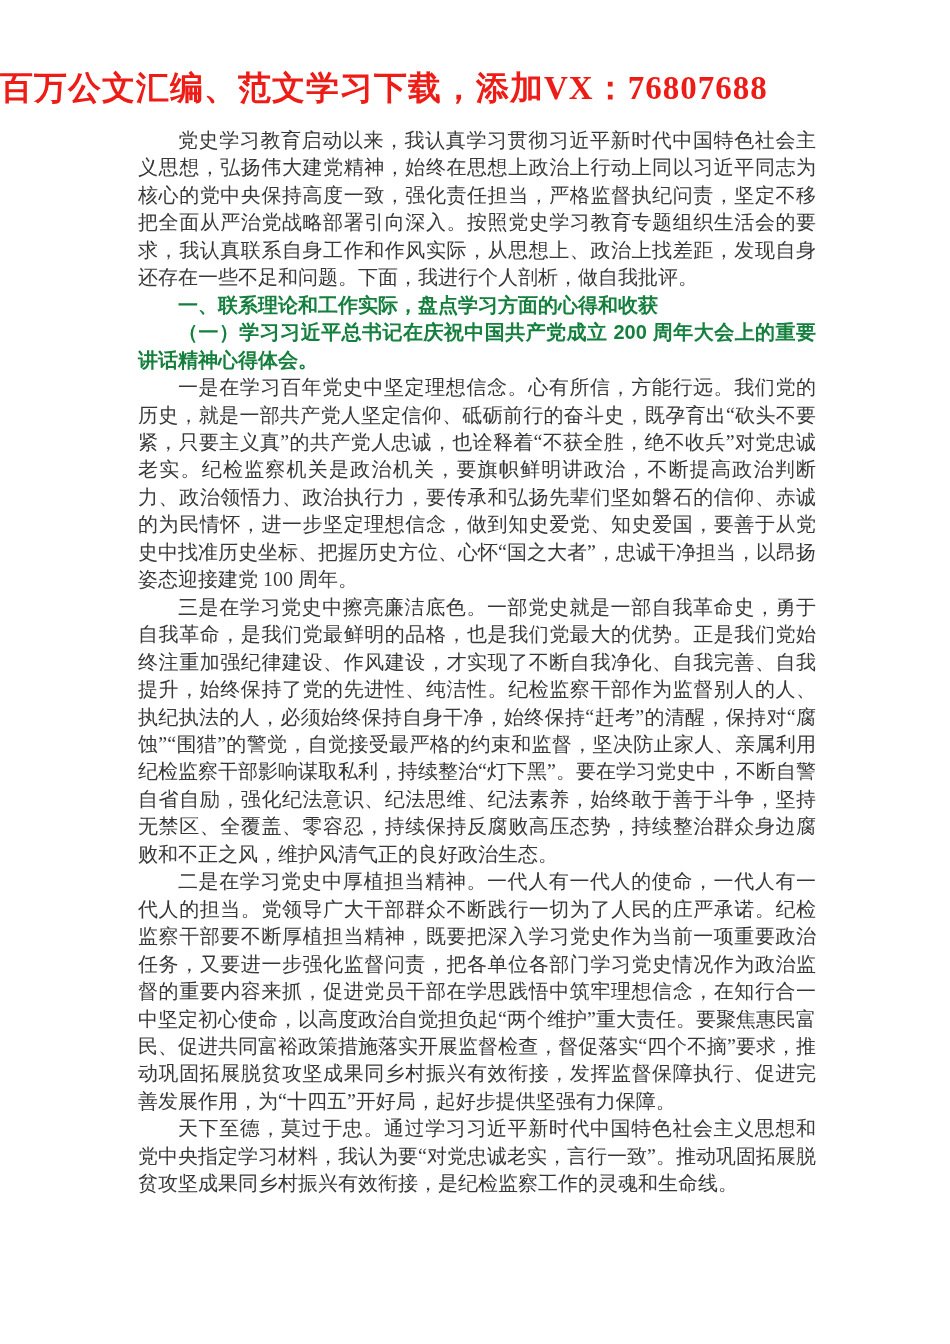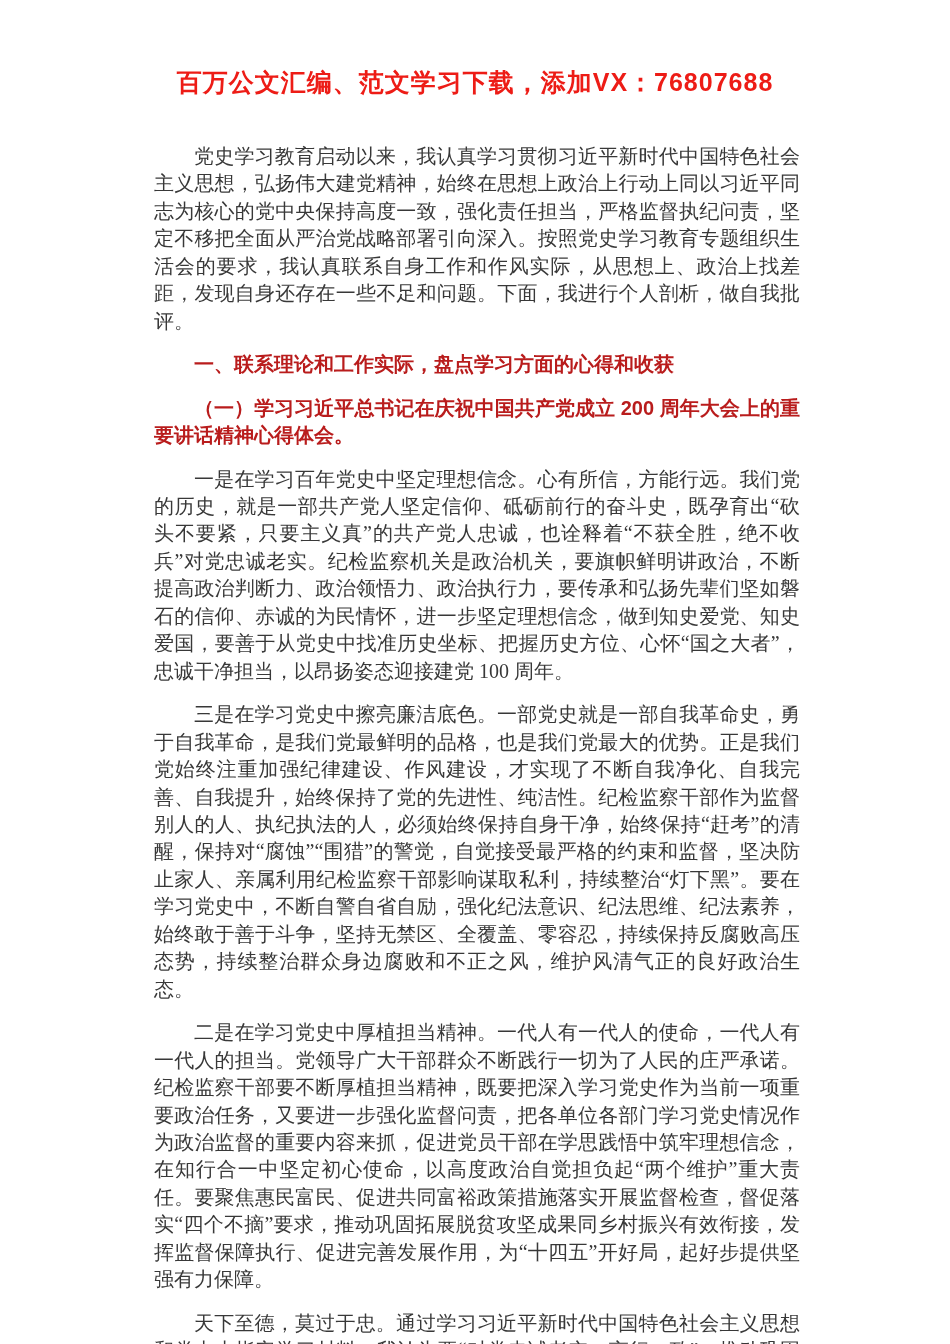--- a/index.html
+++ b/index.html
@@ -15,48 +15,47 @@
     position: relative;
     width: 950px;
     height: 1344px;
     background: #ffffff;
   }
   .promo-header {
     position: absolute;
     top: 66px;
     left: 0;
     width: 100%;
-    text-align: center;
-    font-family: Liberation Sans, sans-serif;
+    font-family: Liberation Serif, serif;
     font-weight: 700;
-    font-size: 25px;
+    font-size: 33px;
     letter-spacing: 1px;
     color: #ed1c16;
     white-space: nowrap;
   }
   .doc {
     position: absolute;
     top: 127px;
     left: 138px;
     width: 678px;
     font-family: "Liberation Serif", "DejaVu Serif", serif;
     font-size: 20px;
     line-height: 27.45px;
     color: #383838;
     text-align: justify;
   }
   .doc p {
-    margin: 16px;
+    margin: 0;
     padding: 0;
     text-indent: 2em;
   }
   .doc p.heading {
     font-family: "Liberation Sans", "DejaVu Sans", sans-serif;
     font-weight: 700;
-    color: #b91c1c;
+    color: #15803d;
   }
 </style>
 </head>
 <body>
 
 <div class="page">
 
   <div class="promo-header" style="color: rgb(237, 28, 22);">百万公文汇编、范文学习下载，添加VX：76807688</div>
 
   <div class="doc">

